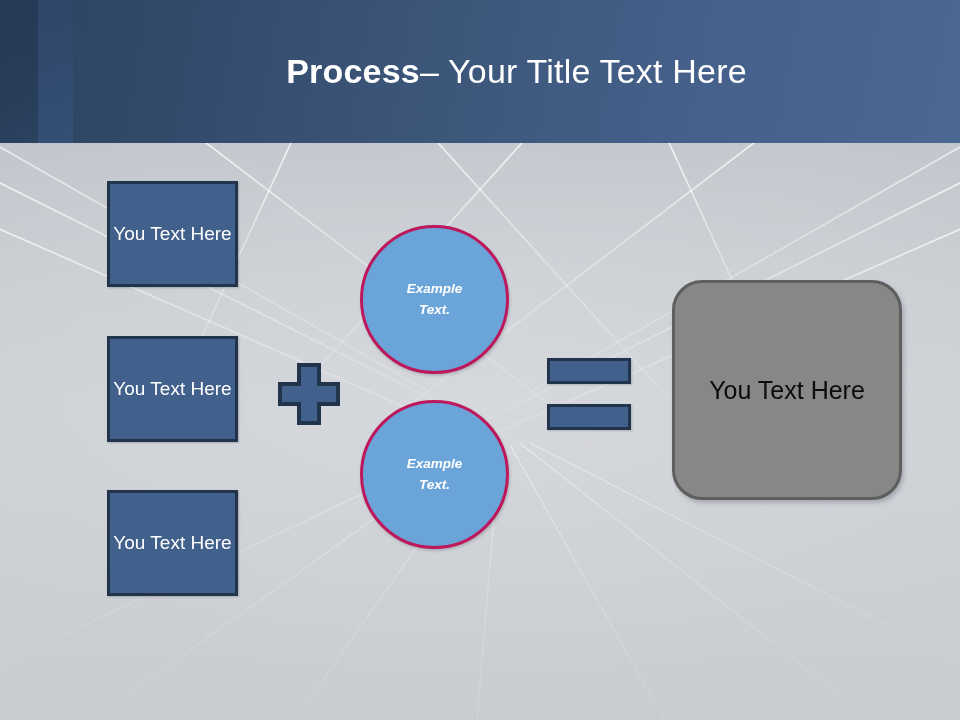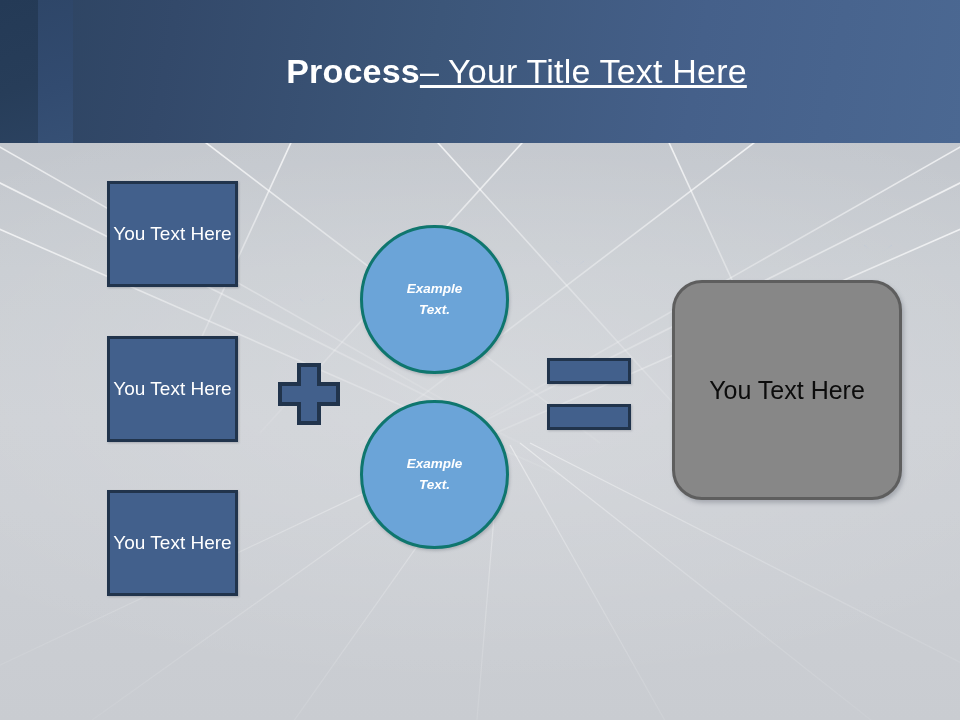--- a/index.html
+++ b/index.html
@@ -69,21 +69,21 @@
     width: 887px; height: 143px;
     display: flex;
     align-items: center;
     justify-content: center;
     color: #ffffff;
     font-size: 34px;
     letter-spacing: 0.2px;
     white-space: nowrap;
   }
   .title-strong { font-weight: bold; }
-  .title-rest { font-weight: normal; text-decoration: underline; }
+  .title-rest { font-weight: normal; }
 
   
   .blue-box {
     position: absolute;
     width: 131px;
     height: 106px;
     background: #42608c;
     border: 3px solid #21344c;
     box-sizing: border-box;
     display: flex;
@@ -106,21 +106,21 @@
     width: 64px; height: 64px;
   }
 
   
   .circle {
     position: absolute;
     width: 149px;
     height: 149px;
     border-radius: 50%;
     background: #6ba4d8;
-    border: 3px solid #0f766e;
+    border: 3px solid #be185d;
     box-sizing: border-box;
     display: flex;
     flex-direction: column;
     align-items: center;
     justify-content: center;
     color: #ffffff;
     font-size: 13.5px;
     font-weight: bold;
     font-style: italic;
     line-height: 1.55;

